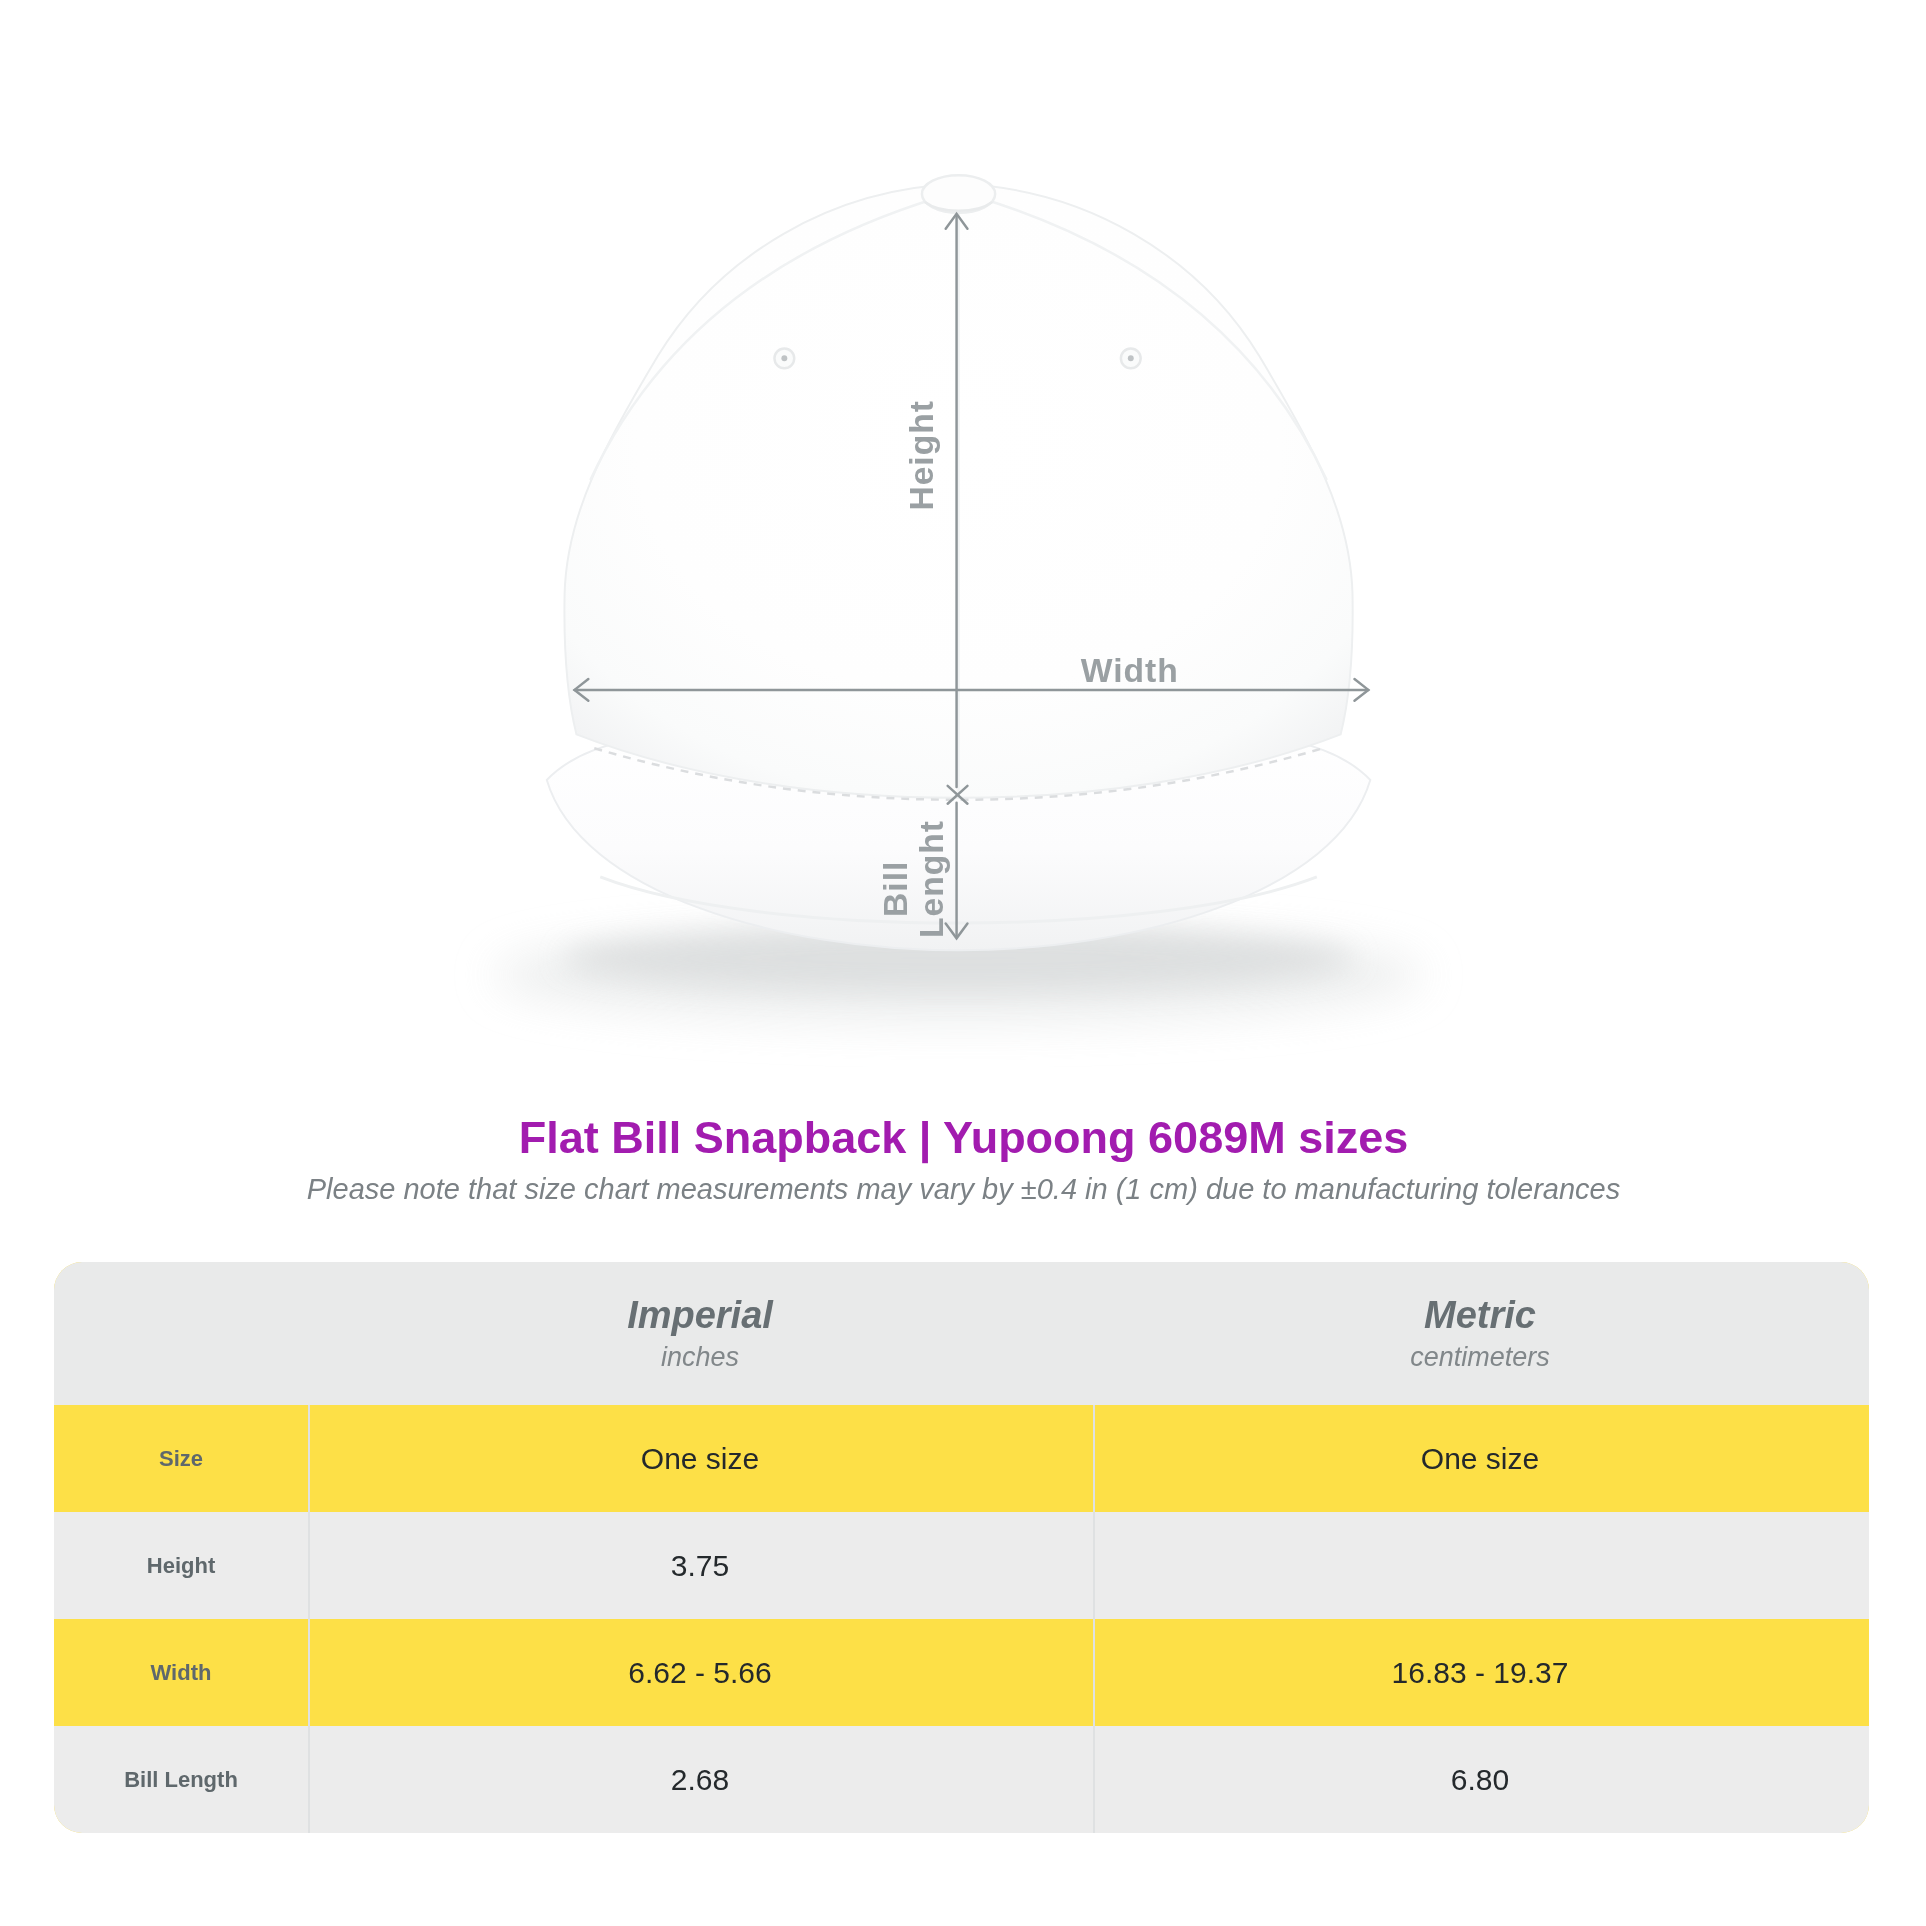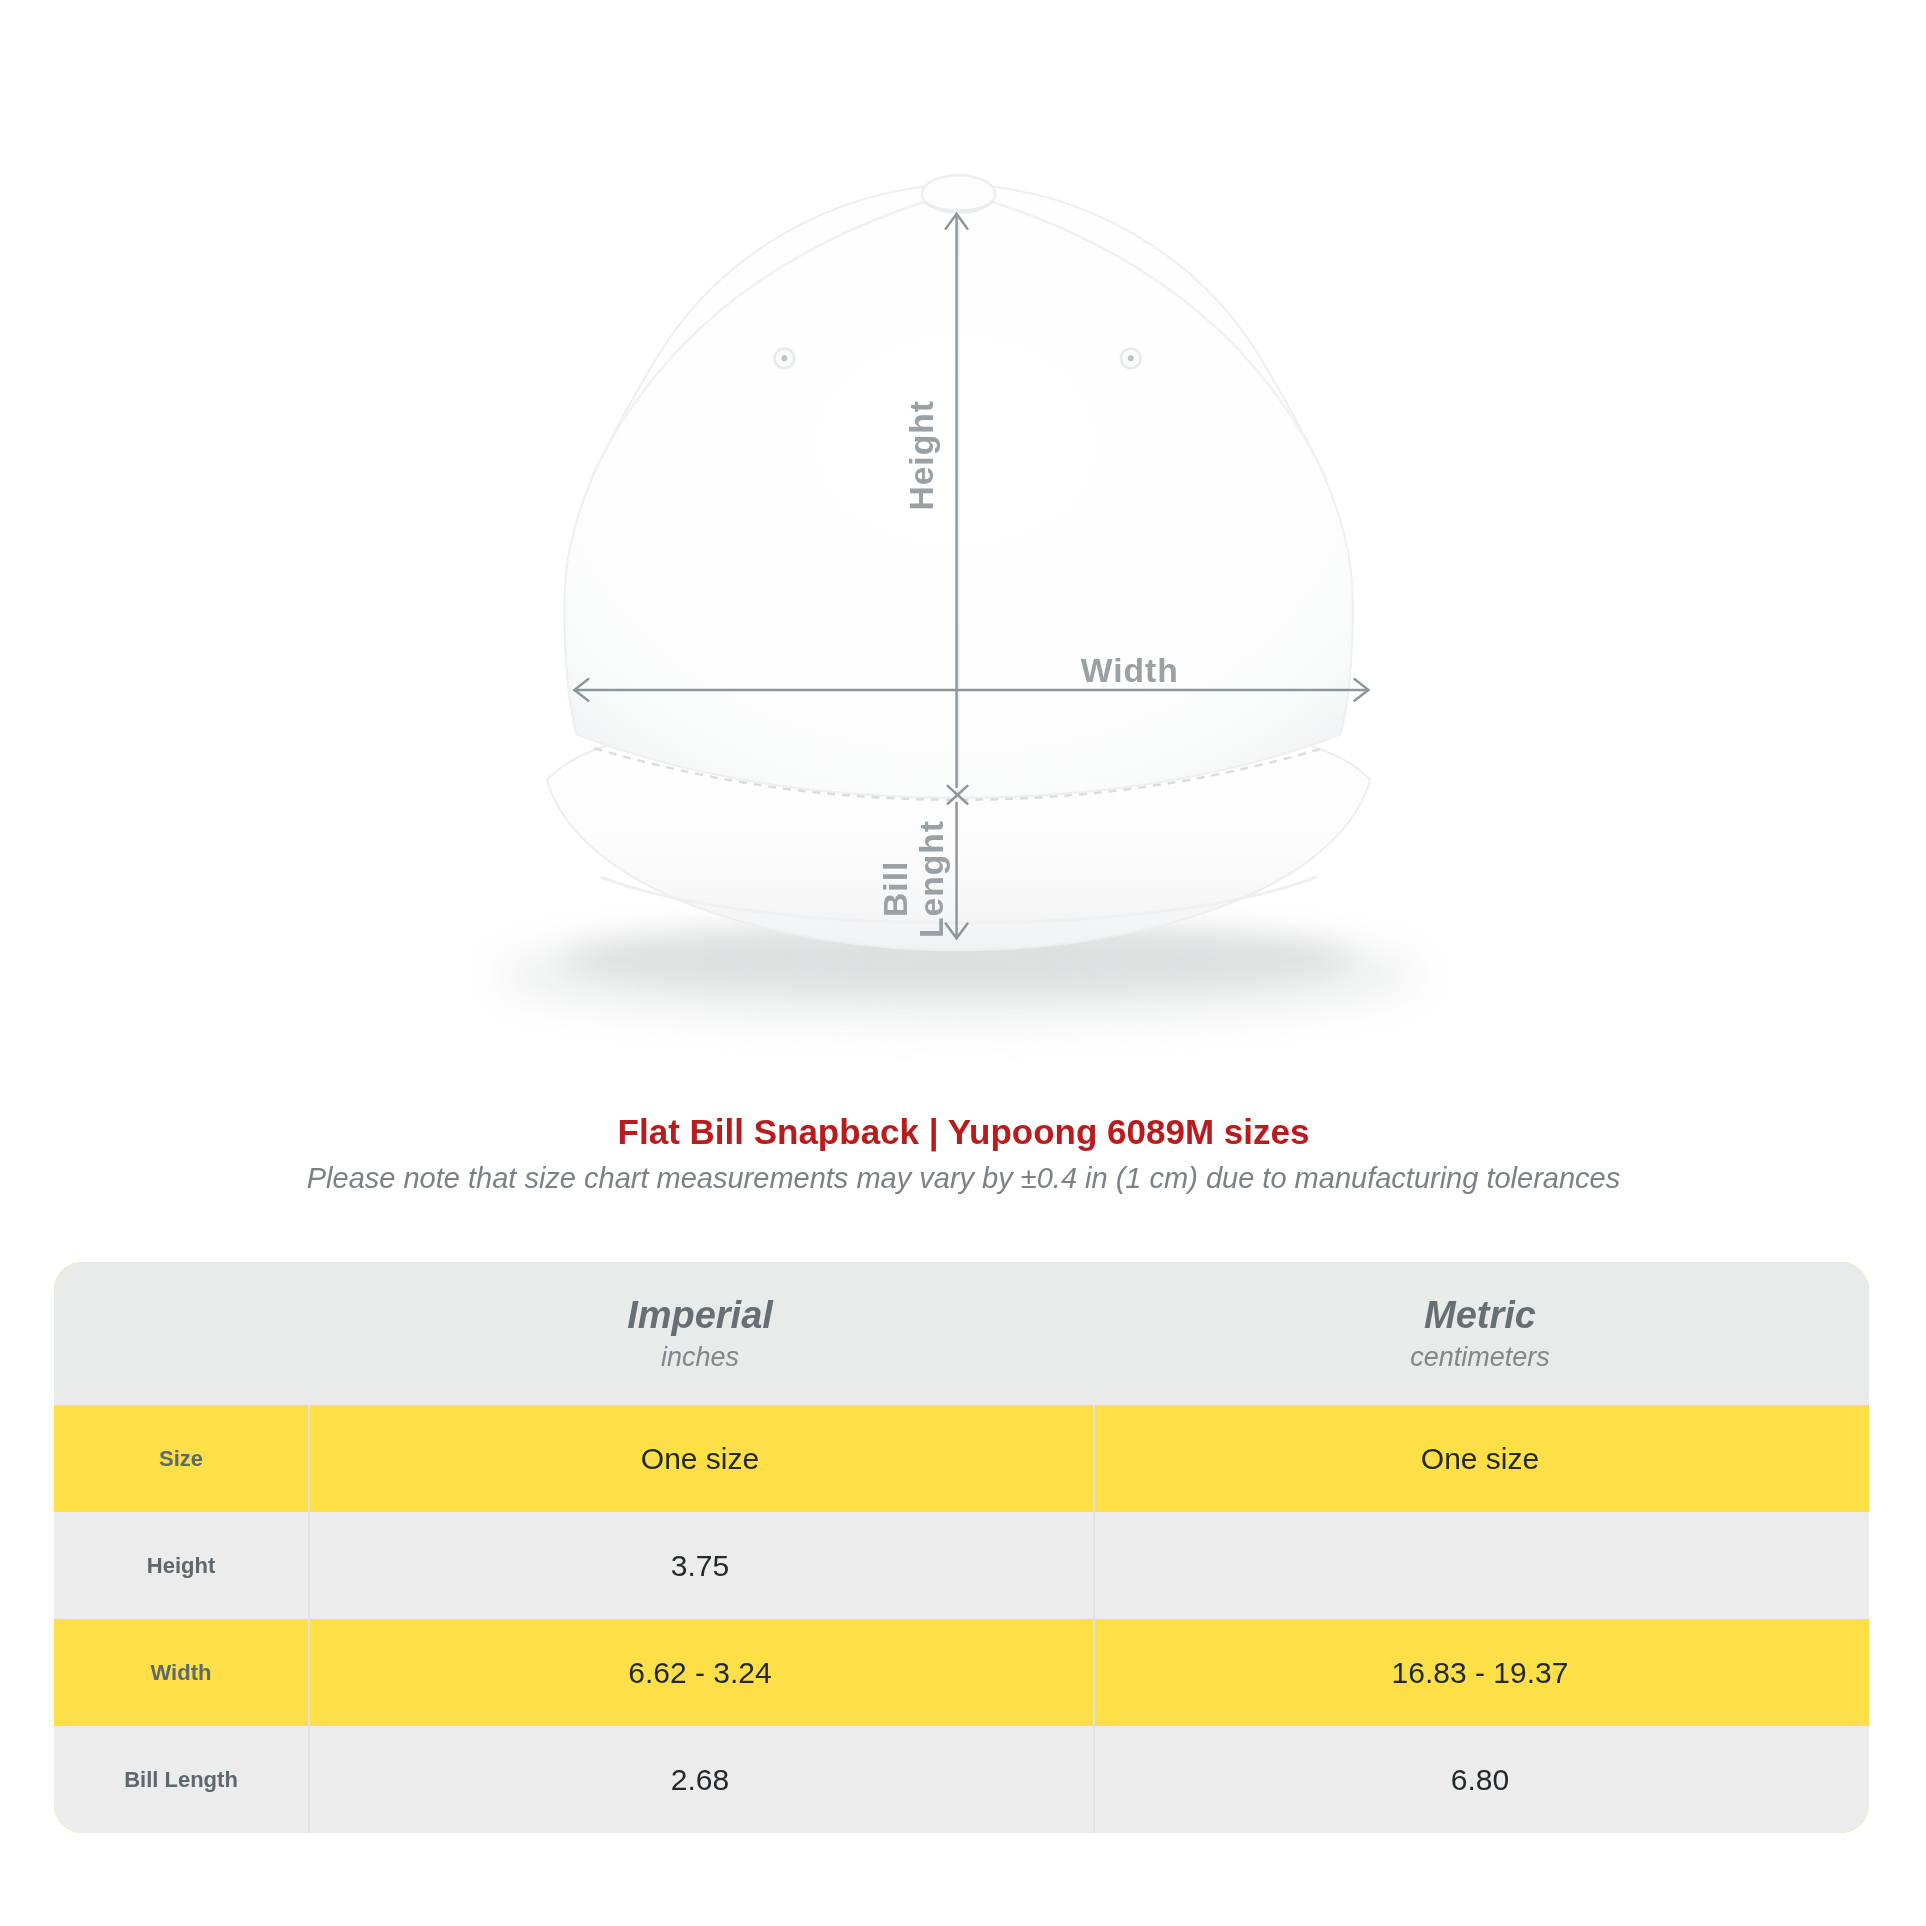--- a/index.html
+++ b/index.html
@@ -6,21 +6,21 @@
   html,body { background:#ffffff; }
   body { font-family:"Liberation Sans","DejaVu Sans",sans-serif; }
   .page { position:relative; width:1927px; height:1927px; background:#ffffff; overflow:hidden; }
 
   
   .figure { position:absolute; left:0; top:0; width:1927px; height:1069px; }
   .figure svg { display:block; width:100%; height:100%; }
 
   
   .title-block { position:absolute; left:0; top:1113px; width:100%; text-align:center; }
-  .title-block h1 { font-size:35px; font-weight:bold; color:#b91c1c; line-height:1.1; }
+  .title-block h1 { font-size:45px; font-weight:bold; color:#a21caf; line-height:1.1; }
   .title-block p { margin-top:10px; font-size:29px; font-style:italic; color:#7b8185; }
 
   
   .size-table { position:absolute; left:54px; top:1262px; width:1815px; height:571px;
                 border-radius:28px; overflow:hidden; background:#fde047; }
   .thead { position:relative; display:flex; height:143px; background:#e9eaea; }
   .thead .cell { display:flex; flex-direction:column; align-items:center; justify-content:center; }
   .unit-name { font-size:38px; font-weight:bold; font-style:italic; color:#676f73; }
   .unit-sub  { font-size:27px; font-style:italic; color:#81878a; margin-top:5px; }
   .trow { display:flex; height:107px; }
@@ -160,21 +160,21 @@
       <div class="cell c2 row-value">One size</div>
     </div>
 
     <div class="trow striped">
       <div class="cell c0 row-label">Height</div>
       <div class="cell c1 row-value">3.75</div>
     </div>
 
     <div class="trow">
       <div class="cell c0 row-label">Width</div>
-      <div class="cell c1 row-value">6.62 - 3.24</div>
+      <div class="cell c1 row-value">6.62 - 5.66</div>
       <div class="cell c2 row-value">16.83 - 19.37</div>
     </div>
 
     <div class="trow striped">
       <div class="cell c0 row-label">Bill Length</div>
       <div class="cell c1 row-value">2.68</div>
       <div class="cell c2 row-value">6.80</div>
     </div>
 
     <div class="vdiv d1"></div>

